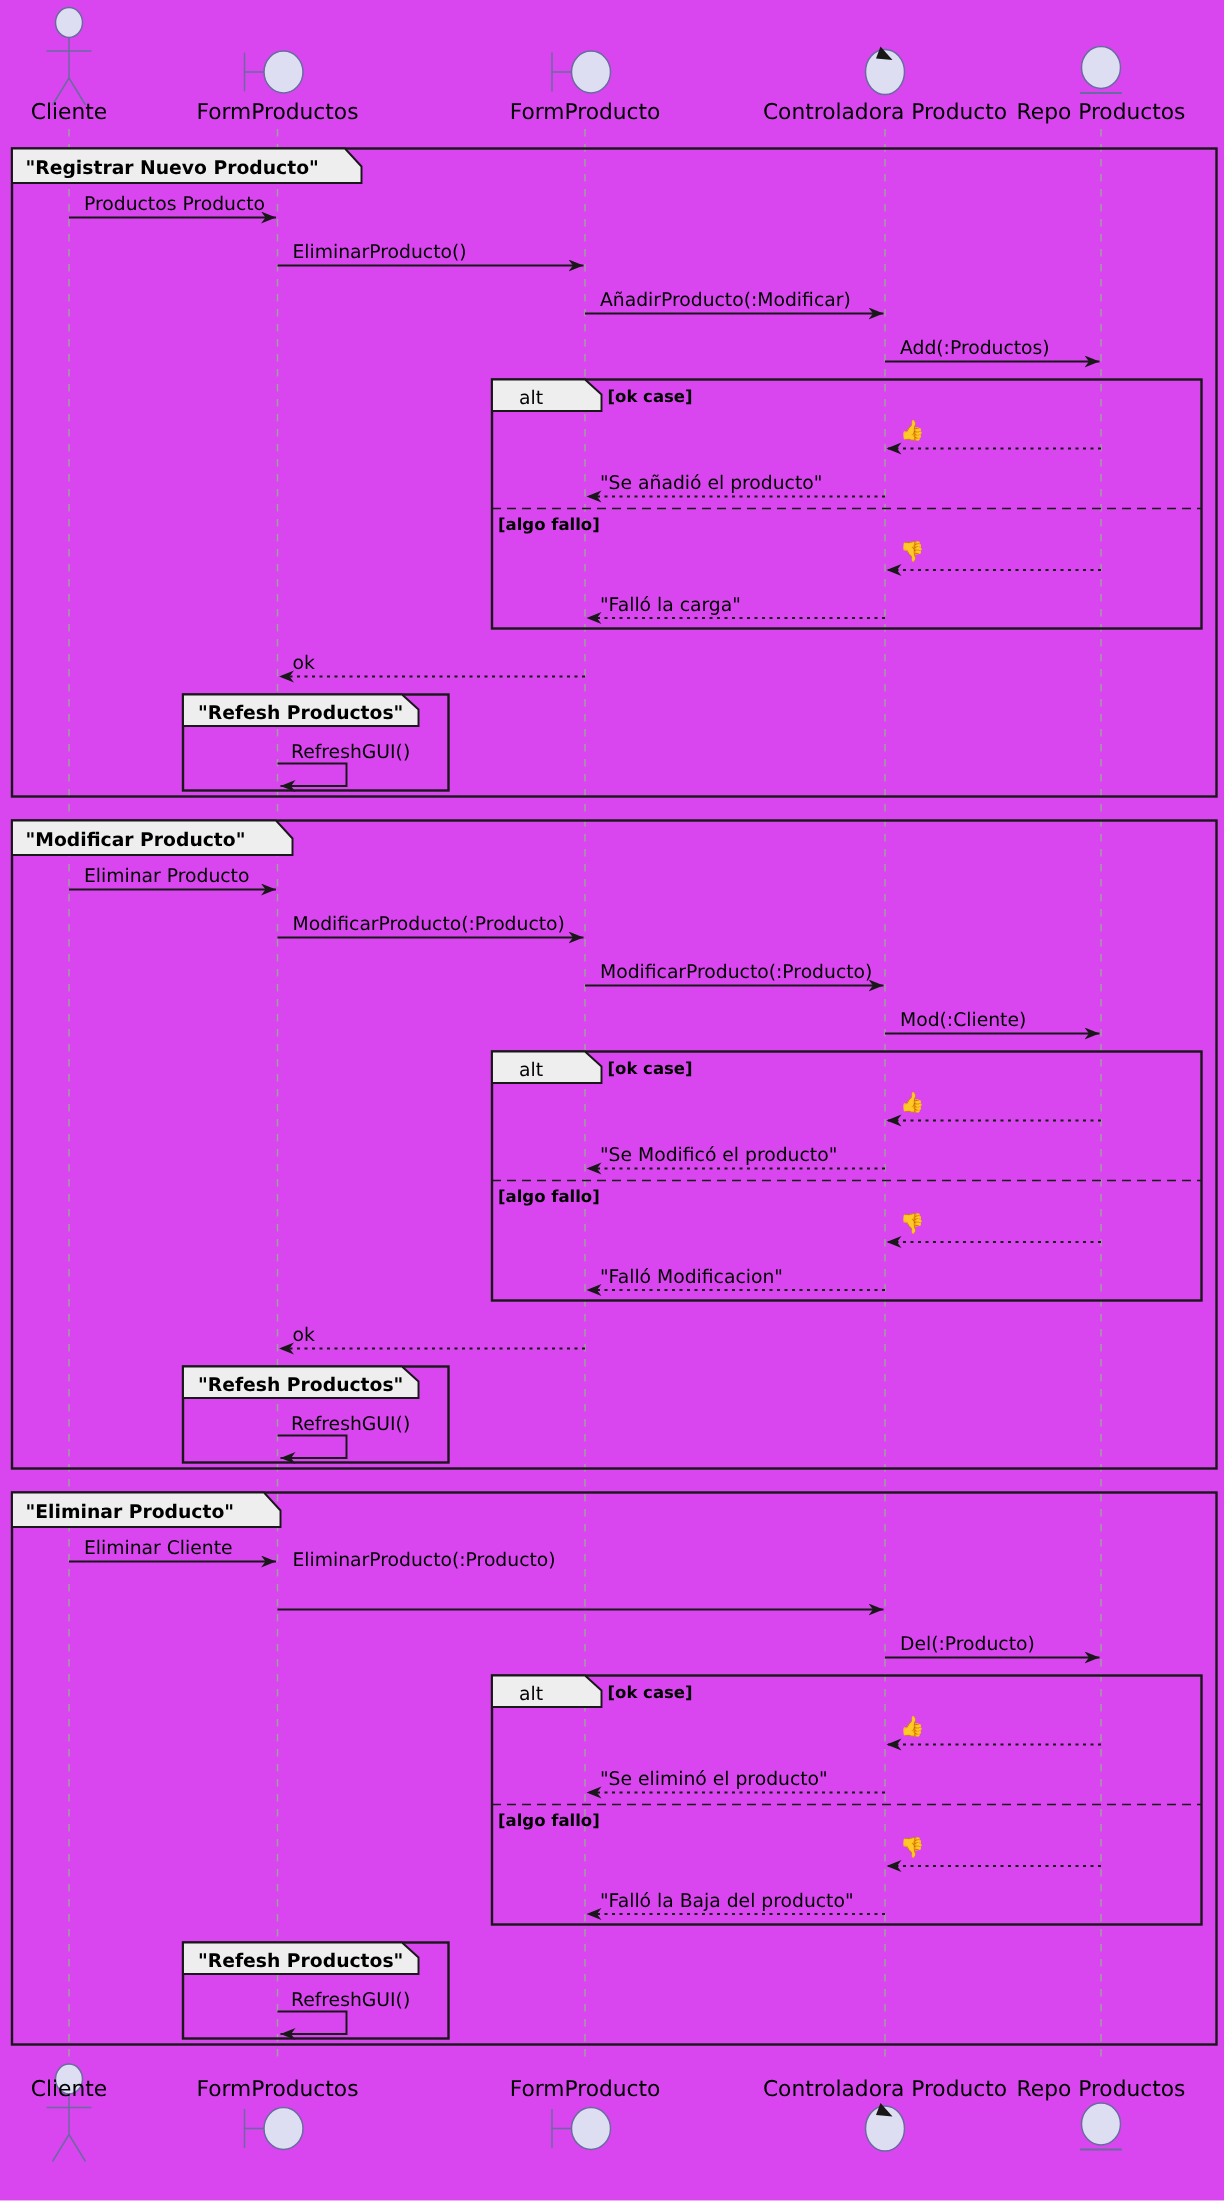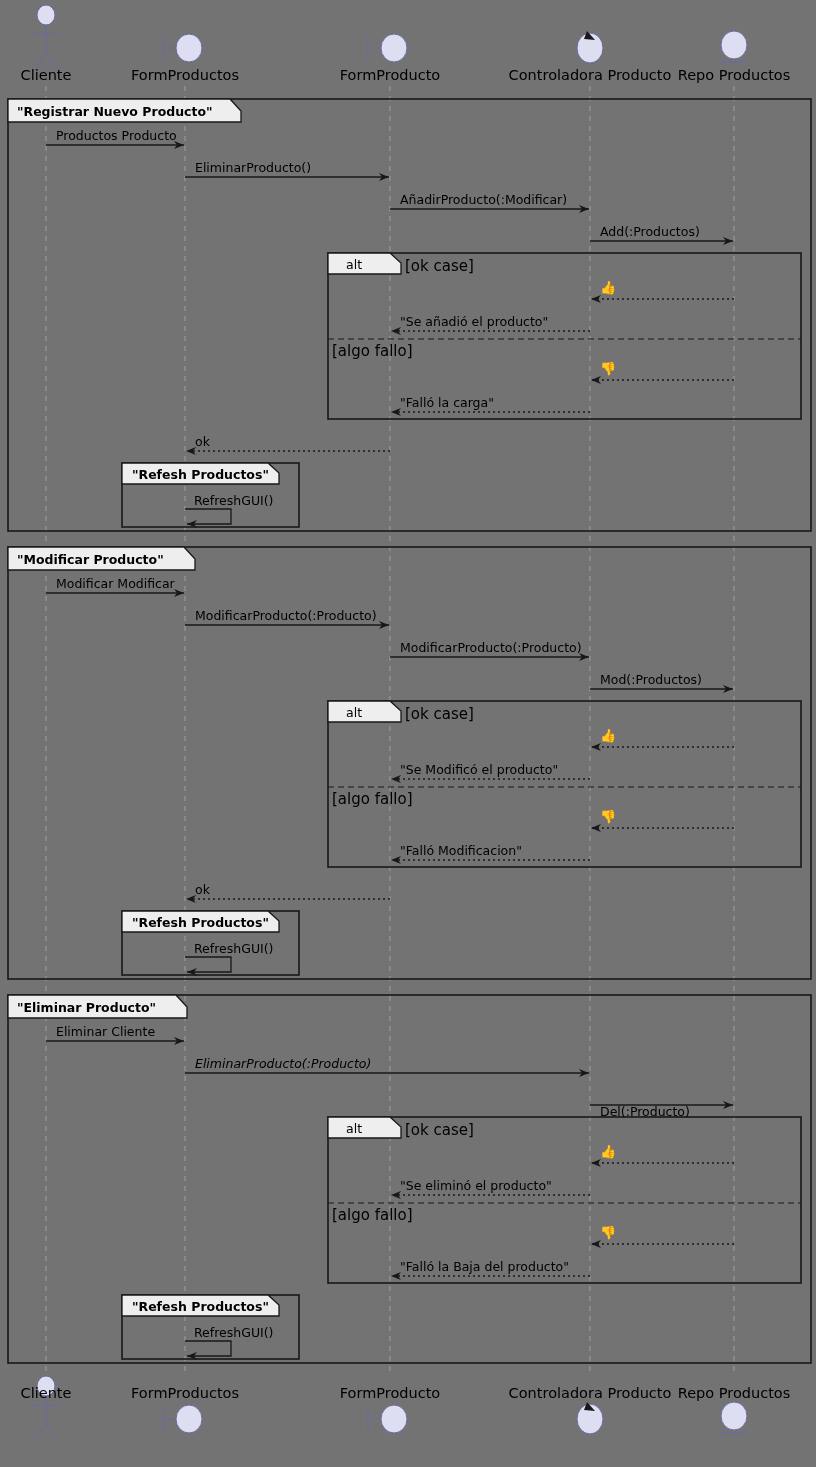--- a/index.html
+++ b/index.html
@@ -8,21 +8,21 @@
     background: #ffffff;
   }
   body {
     font-family: "DejaVu Sans", "Liberation Sans", sans-serif;
   }
   #diagram {
     position: relative;
     width: 816px;
     height: 1467px;
     overflow: hidden;
-    background: #737373;
+    background: #d946ef;
   }
   #svg-layer {
     position: absolute;
     top: 0; left: 0;
     width: 816px;
     height: 1467px;
   }
   .lbl {
     position: absolute;
     font-family: "DejaVu Sans", "Liberation Sans", sans-serif;
@@ -44,22 +44,22 @@
   }
   .frag-title {
     font-size: 12.5px;
     font-weight: bold;
   }
   .frag-op {
     font-size: 12.5px;
     font-weight: normal;
   }
   .frag-guard {
-    font-size: 15px;
-    font-weight: normal;
+    font-size: 11px;
+    font-weight: bold;
   }
 </style>
 </head>
 <body>
 
 <div id="diagram">
   <svg id="svg-layer" xmlns="http://www.w3.org/2000/svg" viewBox="0 0 816 1467">
     <defs>
       <marker id="arrow-open" markerWidth="12" markerHeight="12" refX="10" refY="4" orient="auto" markerUnits="userSpaceOnUse">
         <path d="M0,0 L10,4 L0,8 L3,4 Z" fill="#181818"></path>
@@ -272,38 +272,38 @@
       <div class="lbl frag-guard" style="left: 405px; top: 259px;">[ok case]</div>
       <div class="lbl msg-label emoji" style="left: 600px; top: 281px;">👍</div>
       <div class="lbl msg-label" style="left: 400px; top: 316px;">"Se añadió el producto"</div>
       <div class="lbl frag-guard" style="left: 332px; top: 344px;">[algo fallo]</div>
       <div class="lbl msg-label emoji" style="left: 600px; top: 362px;">👎</div>
       <div class="lbl msg-label" style="left: 400px; top: 397px;">"Falló la carga"</div>
       <div class="lbl msg-label" style="left: 195px; top: 436px;">ok</div>
       <div class="lbl frag-title" style="left: 132px; top: 468.5px;">"Refesh Productos"</div>
       <div class="lbl msg-label" style="left: 194px; top: 495px;">RefreshGUI()</div>
       <div class="lbl frag-title" style="left: 17px; top: 553.5px;">"Modificar Producto"</div>
-      <div class="lbl msg-label" style="left: 56px; top: 578px;">Modificar Modificar</div>
+      <div class="lbl msg-label" style="left: 56px; top: 578px;">Eliminar Producto</div>
       <div class="lbl msg-label" style="left: 195px; top: 610px;">ModificarProducto(:Producto)</div>
       <div class="lbl msg-label" style="left: 400px; top: 642px;">ModificarProducto(:Producto)</div>
-      <div class="lbl msg-label" style="left: 600px; top: 674px;">Mod(:Productos)</div>
+      <div class="lbl msg-label" style="left: 600px; top: 674px;">Mod(:Cliente)</div>
       <div class="lbl frag-op" style="left: 346px; top: 706.5px;">alt</div>
       <div class="lbl frag-guard" style="left: 405px; top: 707px;">[ok case]</div>
       <div class="lbl msg-label emoji" style="left: 600px; top: 729px;">👍</div>
       <div class="lbl msg-label" style="left: 400px; top: 764px;">"Se Modificó el producto"</div>
       <div class="lbl frag-guard" style="left: 332px; top: 792px;">[algo fallo]</div>
       <div class="lbl msg-label emoji" style="left: 600px; top: 810px;">👎</div>
       <div class="lbl msg-label" style="left: 400px; top: 845px;">"Falló Modificacion"</div>
       <div class="lbl msg-label" style="left: 195px; top: 884px;">ok</div>
       <div class="lbl frag-title" style="left: 132px; top: 916.5px;">"Refesh Productos"</div>
       <div class="lbl msg-label" style="left: 194px; top: 943px;">RefreshGUI()</div>
       <div class="lbl frag-title" style="left: 17px; top: 1001.5px;">"Eliminar Producto"</div>
       <div class="lbl msg-label" style="left: 56px; top: 1026px;">Eliminar Cliente</div>
-      <div class="lbl msg-label" style="left: 195px; top: 1058px; font-style: italic;">EliminarProducto(:Producto)</div>
-      <div class="lbl msg-label" style="left: 600px; top: 1090px; margin-top: 16px;">Del(:Producto)</div>
+      <div class="lbl msg-label" style="left: 195px; top: 1034px;">EliminarProducto(:Producto)</div>
+      <div class="lbl msg-label" style="left: 600px; top: 1090px;">Del(:Producto)</div>
       <div class="lbl frag-op" style="left: 346px; top: 1122.5px;">alt</div>
       <div class="lbl frag-guard" style="left: 405px; top: 1123px;">[ok case]</div>
       <div class="lbl msg-label emoji" style="left: 600px; top: 1145px;">👍</div>
       <div class="lbl msg-label" style="left: 400px; top: 1180px;">"Se eliminó el producto"</div>
       <div class="lbl frag-guard" style="left: 332px; top: 1208px;">[algo fallo]</div>
       <div class="lbl msg-label emoji" style="left: 600px; top: 1226px;">👎</div>
       <div class="lbl msg-label" style="left: 400px; top: 1261px;">"Falló la Baja del producto"</div>
       <div class="lbl frag-title" style="left: 132px; top: 1300.5px;">"Refesh Productos"</div>
       <div class="lbl msg-label" style="left: 194px; top: 1327px;">RefreshGUI()</div>
     </div>

